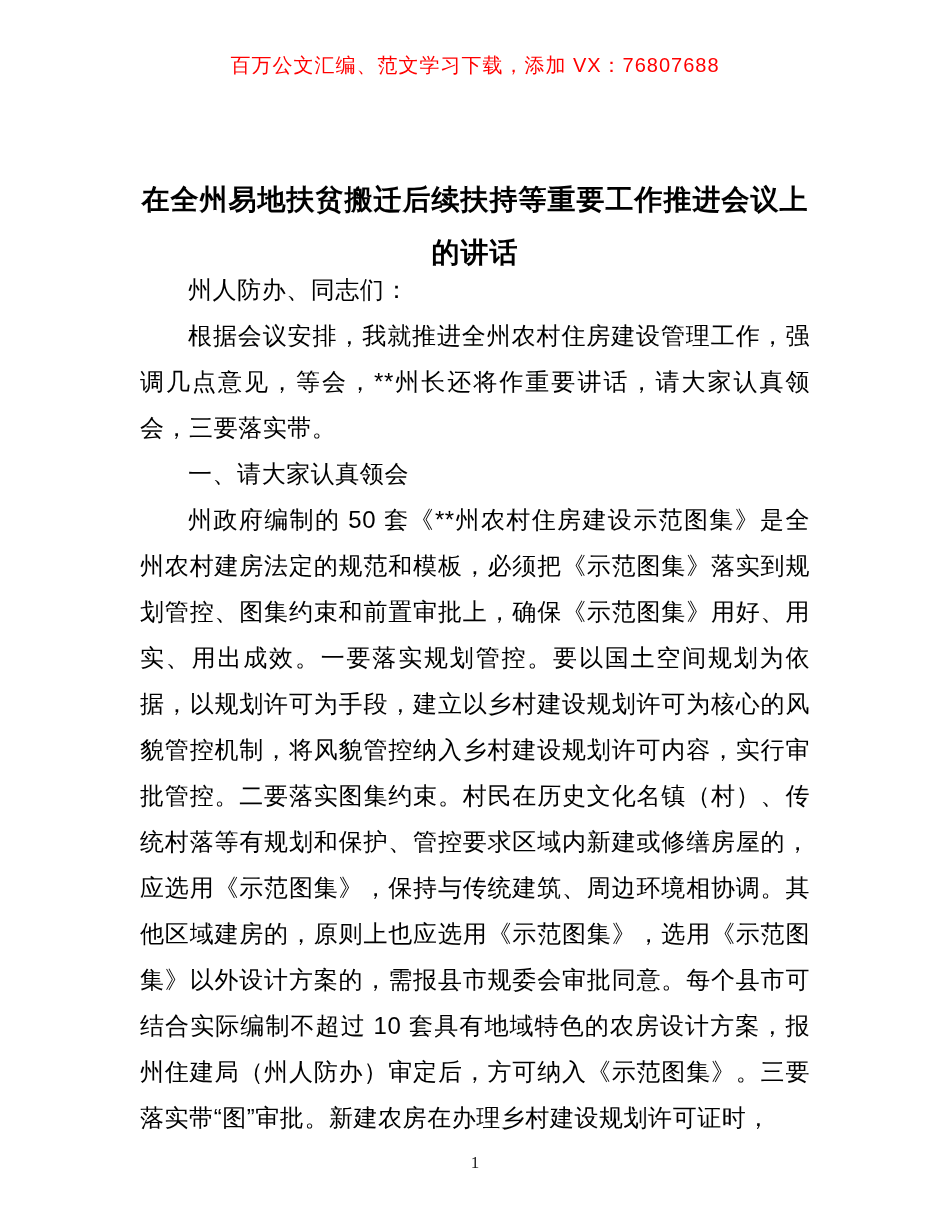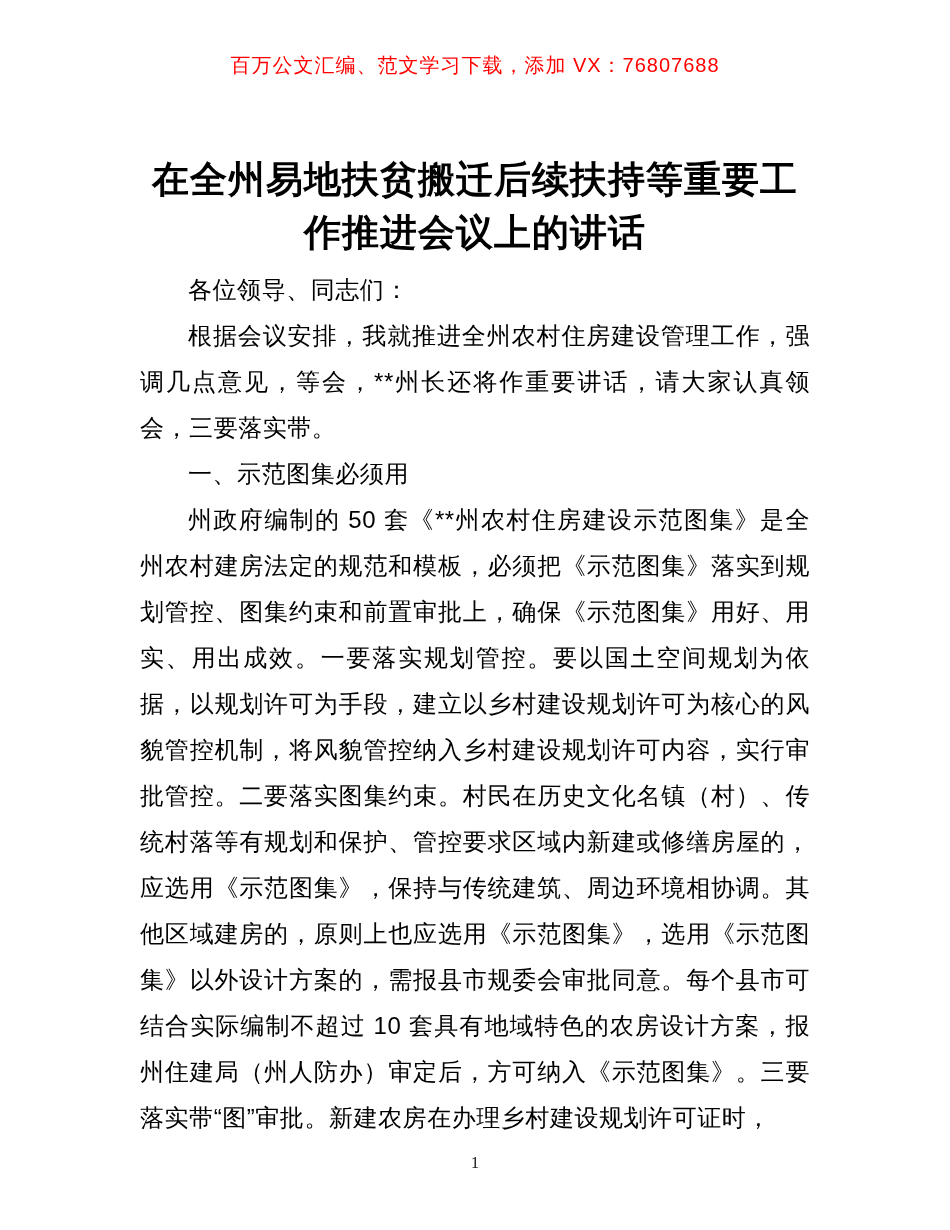--- a/index.html
+++ b/index.html
@@ -22,25 +22,25 @@
     left: 0;
     width: 100%;
     text-align: center;
     font-size: 20px;
     line-height: 24px;
     letter-spacing: 1px;
     color: #ff0000;
   }
   .doc-title {
     position: absolute;
-    top: 153px;
+    top: 173px;
     left: 140px;
     width: 670px;
     text-align: center;
-    font-size: 37px;
+    font-size: 28px;
     line-height: 53px;
     letter-spacing: 1px;
     font-weight: bold;
     color: #000000;
   }
   .doc-body {
     position: absolute;
     top: 267px;
     left: 140px;
     width: 670px;
@@ -72,21 +72,21 @@
 </head>
 <body>
 
 <div class="page">
 
   <div class="promo-header">百万公文汇编、范文学习下载，添加 VX：76807688</div>
 
   <div class="doc-title">在全州易地扶贫搬迁后续扶持等重要工作推进会议上的讲话</div>
 
   <div class="doc-body">
-    <p>各位领导、同志们：</p>
+    <p>州人防办、同志们：</p>
     <p>根据会议安排，我就推进全州农村住房建设管理工作，强调几点意见，等会，**州长还将作重要讲话，请大家认真领会，三要落实带。</p>
-    <p>一、示范图集必须用</p>
+    <p>一、请大家认真领会</p>
     <p>州政府编制的 50 套《**州农村住房建设示范图集》是全州农村建房法定的规范和模板，必须把《示范图集》落实到规划管控、图集约束和前置审批上，确保《示范图集》用好、用实、用出成效。一要落实规划管控。要以国土空间规划为依据，以规划许可为手段，建立以乡村建设规划许可为核心的风貌管控机制，将风貌管控纳入乡村建设规划许可内容，实行审批管控。二要落实图集约束。村民在历史文化名镇（村）、传统村落等有规划和保护、管控要求区域内新建或修缮房屋的，应选用《示范图集》，保持与传统建筑、周边环境相协调。其他区域建房的，原则上也应选用《示范图集》，选用《示范图集》以外设计方案的，需报县市规委会审批同意。每个县市可结合实际编制不超过 10 套具有地域特色的农房设计方案，报州住建局（州人防办）审定后，方可纳入《示范图集》。三要落实带“图”审批。新建农房在办理乡村建设规划许可证时，</p>
   </div>
 
   <div class="page-number">1</div>
 
 </div>
 
 </body></html>

